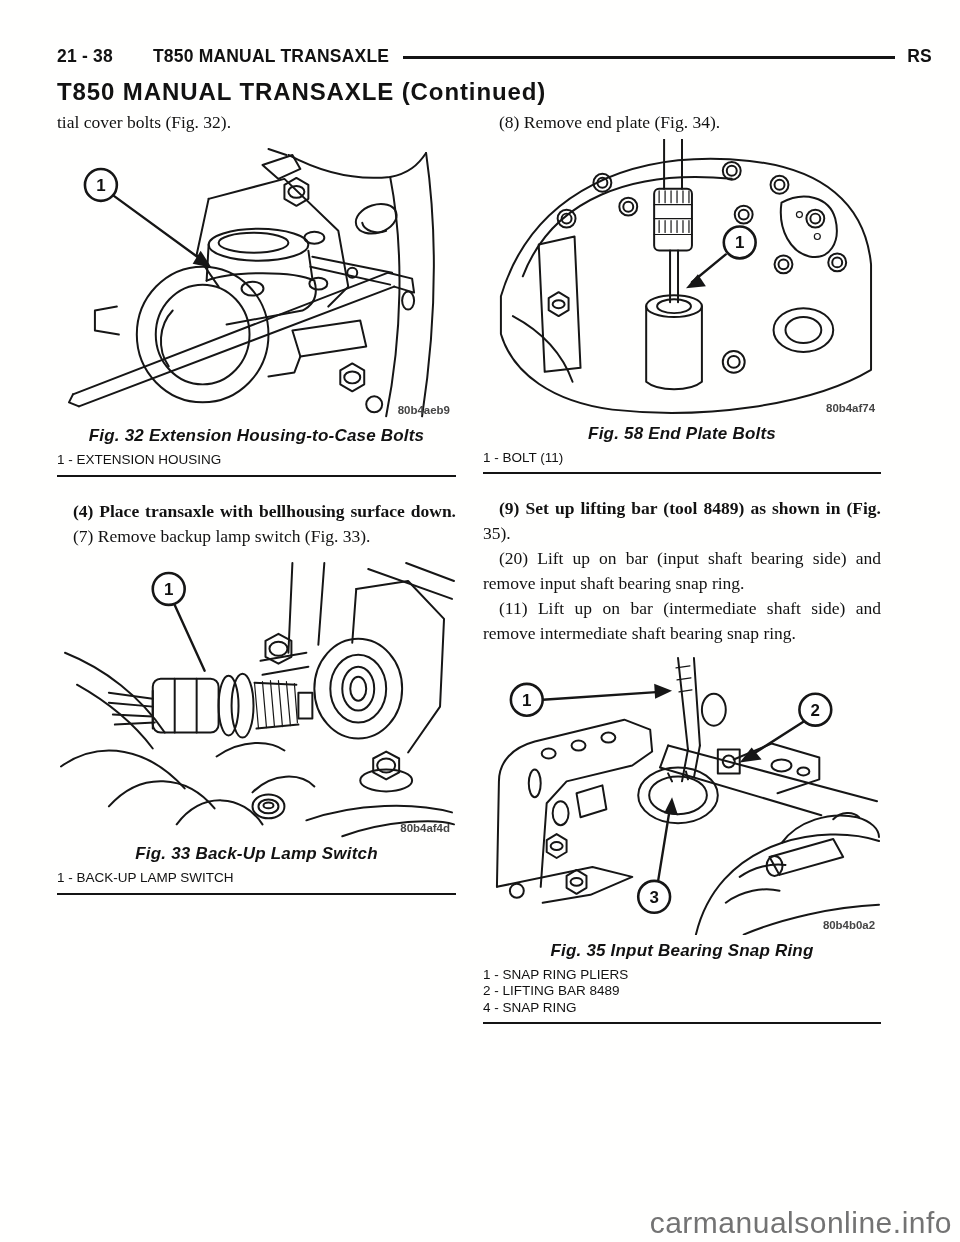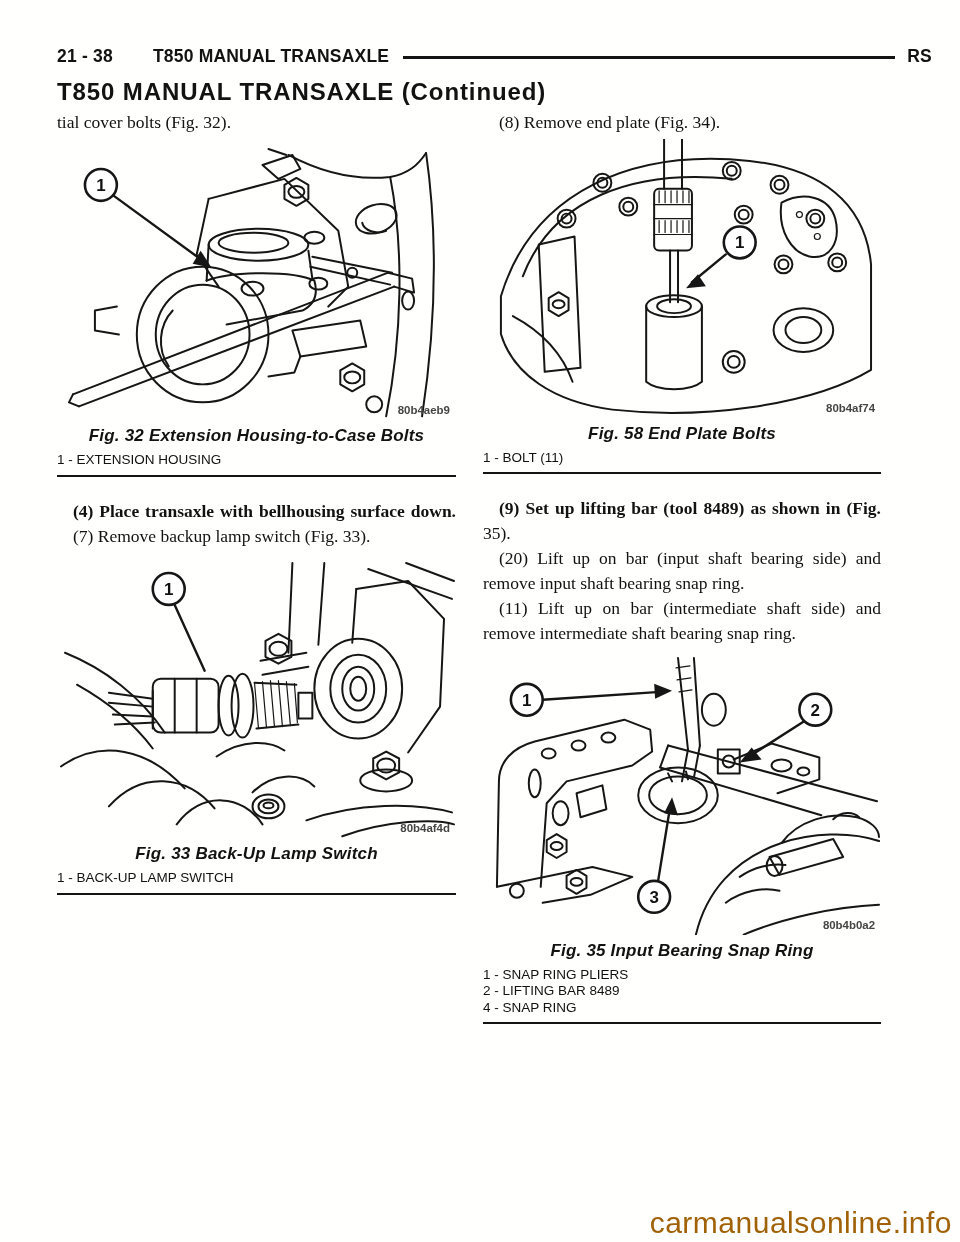--- a/index.html
+++ b/index.html
@@ -33,21 +33,21 @@
   .fig .cnum{fill:#111;stroke:none;font-family:"Liberation Sans", sans-serif;
       font-size:17px;font-weight:bold;text-anchor:middle;}
   .fig .figcode{fill:#454545;stroke:none;font-family:"Liberation Sans", sans-serif;
       font-size:11.5px;font-weight:bold;text-anchor:end;}
   .figcaption{margin-top:6px;text-align:center;font-family:"Liberation Sans", sans-serif;
       font-weight:bold;font-style:italic;font-size:17px;letter-spacing:.2px;}
   .legend{margin-top:6px;padding-bottom:6px;border-bottom:2px solid #141414;
       font-family:"Liberation Sans", sans-serif;font-size:13.5px;line-height:16.5px;}
   
   .watermark{position:absolute;right:8px;bottom:2px;font-family:"Liberation Sans", sans-serif;
-      font-size:30px;color:#a16207;letter-spacing:.5px;}
+      font-size:30px;color:#737373;letter-spacing:.5px;}
 </style>
 </head>
 <body>
 
 <div class="page">
 
   <div class="hdr">
     <span class="pageref">21 - 38</span>
     <span>T850 MANUAL TRANSAXLE</span>
     <span class="rule"></span>

